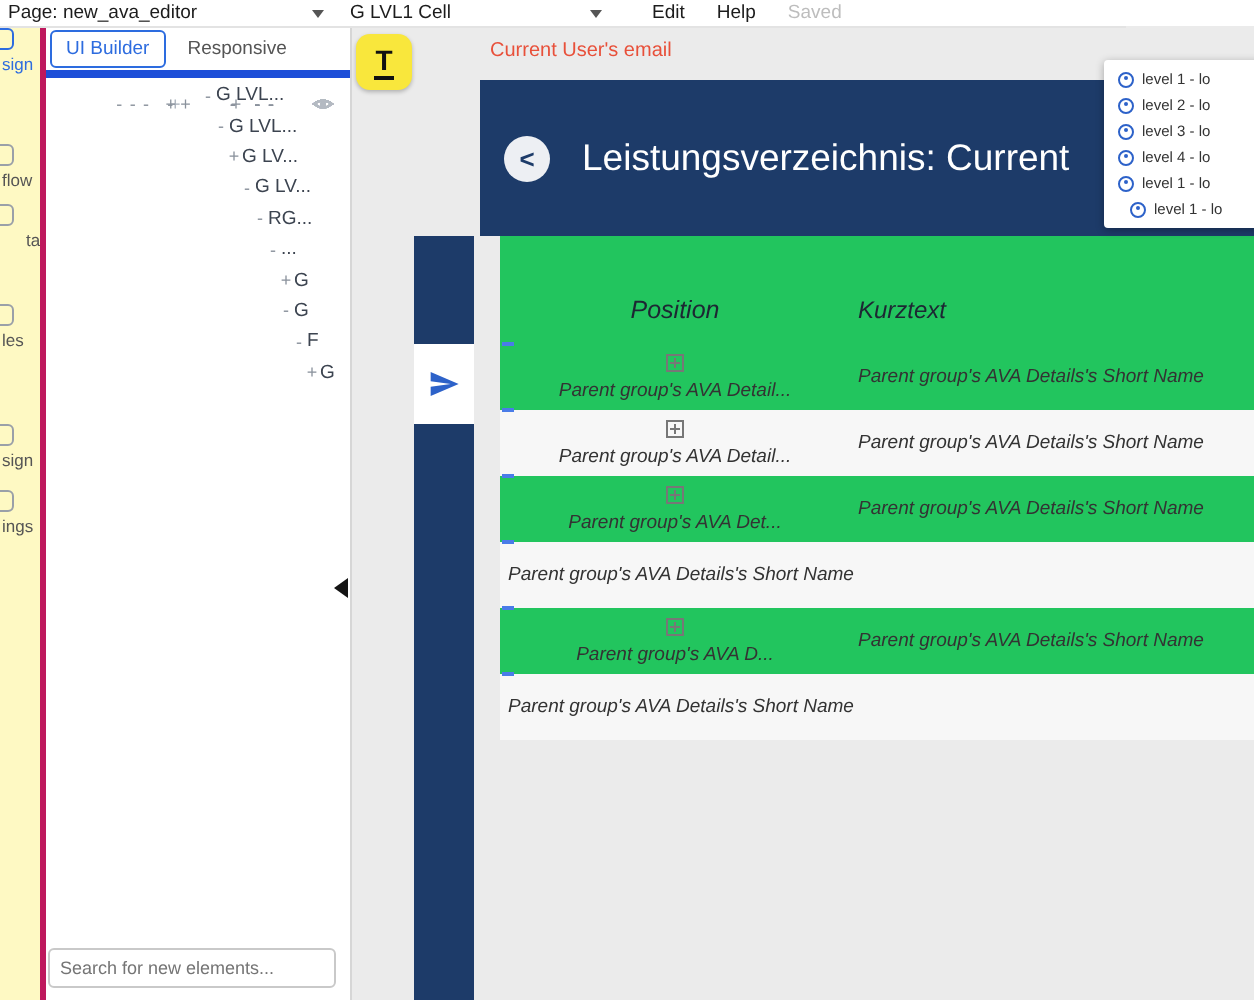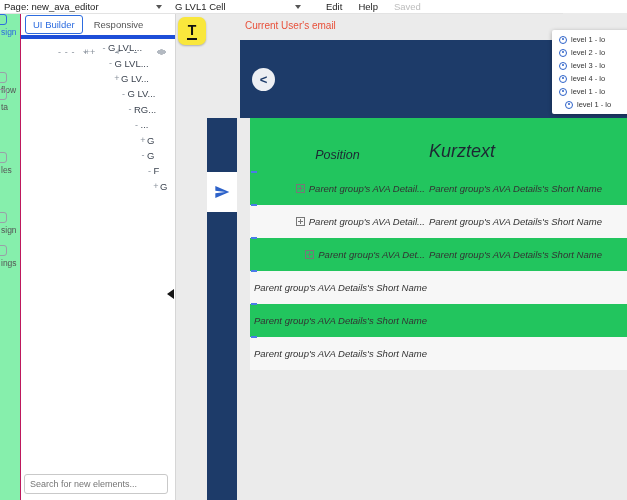--- a/index.html
+++ b/index.html
@@ -15,31 +15,31 @@
   .page-select { display:flex; align-items:center; justify-content:space-between;
                  width:168px; padding:0 6px 0 4px; box-sizing:border-box; cursor:pointer; }
   .el-select { display:flex; align-items:center; justify-content:space-between;
                width:140px; padding:0 7px; box-sizing:border-box; cursor:pointer; }
   .caret-down { width:0; height:0; border-left:3.5px solid transparent;
                 border-right:3.5px solid transparent; border-top:4px solid #555; }
   .topnav { display:flex; gap:16px; margin-left:18px; }
   .topnav .saved { color:#bdbdbd; }
 
   
-  .rail { position:absolute; left:0; top:13px; width:20px; bottom:0; background:#86efac;
-          border-right:1px solid #be185d; overflow:hidden; z-index:6; }
+  .rail { position:absolute; left:0; top:13px; width:20px; bottom:0; background:#fef9c3;
+          border-right:3px solid #be185d; overflow:hidden; z-index:6; }
   .rail-item { position:absolute; left:0; width:20px; font-size:8.5px; color:#555; }
   .rail-ico { position:absolute; left:-6px; top:-13px; width:13px; height:11px;
               border:1.5px solid #9aa0a8; border-radius:3px; box-sizing:border-box; }
   .rail-label { padding-left:1px; }
   .rail-item.active .rail-label { color:var(--accent-blue); }
   .rail-item.active .rail-ico { border-color:var(--accent-blue); }
   .rail div:nth-of-type(1) { top:14px; }
   .rail div:nth-of-type(2) { top:72px; }
-  .rail div:nth-of-type(3) { top:89px; }
+  .rail div:nth-of-type(3) { top:102px;padding-left:12px; }
   .rail div:nth-of-type(4) { top:152px; }
   .rail div:nth-of-type(5) { top:212px; }
   .rail div:nth-of-type(6) { top:245px; }
 
   
   .panel { position:absolute; left:20px; top:13px; width:155px; bottom:0; background:#fff;
            border-right:1px solid #d6d6d6; z-index:5; }
   .tabs { height:26px; display:flex; align-items:center; gap:7px; padding:0 5px;
           border-bottom:4px solid #1d4ed8; box-sizing:border-box; }
   .tab-uib { border:1px solid var(--accent-blue); color:var(--accent-blue); border-radius:3px;
@@ -95,27 +95,27 @@
 
   .strip { position:absolute; left:31px; top:105px; width:30px; bottom:0;
            background:var(--header-blue); }
   .plane-box { position:absolute; left:31px; top:159px; width:30px; height:40px; background:#fff;
                display:flex; align-items:center; justify-content:center; cursor:pointer; }
 
   .content { position:absolute; left:74px; top:105px; width:387px; height:252px;
              background:#22c55e; z-index:2;font-style:italic; }
   .thead { height:54px; display:flex; align-items:flex-end; padding-bottom:10px; box-sizing:border-box; }
   .th-pos { width:175px; text-align:center; font-size:12.5px; color:#1d2733; font-weight:500; }
-  .th-kurz { padding-left:4px; font-size:18px; color:#1d2733; font-weight:500; }
+  .th-kurz { padding-left:4px; font-size:12px; color:#1d2733; font-weight:500; }
   .trow { height:33px; display:flex; align-items:center; position:relative; cursor:pointer; }
   .tbody div.trow:nth-of-type(even) { background:#f7f7f7; }
   .trow::before { content:""; position:absolute; left:1px; top:-1px; width:6px; height:2px;
                   background:var(--marker-blue); }
-  .cell-pos { width:175px; display:flex; align-items:center; justify-content:flex-end;
-              gap:4px; font-size:9.5px; color:#333; white-space:nowrap; }
+  .cell-pos { width:175px; display:flex; align-items:center; justify-content:space-between;
+              gap:4px; font-size:9.5px; color:#333; white-space:nowrap;flex-direction:column; }
   .expand-ico { width:9px; height:9px; border:1px solid #777; box-sizing:border-box;
                 position:relative; flex:none; cursor:pointer; }
   .expand-ico::before { content:""; position:absolute; left:1px; right:1px; top:3px;
                         height:1px; background:#777; }
   .expand-ico::after { content:""; position:absolute; top:1px; bottom:1px; left:3px;
                        width:1px; background:#777; }
   .cell-kurz { padding-left:4px; font-size:9.5px; color:#333; white-space:nowrap; overflow:hidden; }
 </style>
 </head>
 <body>
@@ -448,20 +448,21 @@
     <div class="note">
       <span class="note-t">T</span>
     </div>
 
     <div class="warning">Current User's email</div>
 
     <div class="app-header">
       <div class="back-btn">
         <span>&lt;</span>
       </div>
+      <div class="app-title">Leistungsverzeichnis: Current</div>
     </div>
 
     <div class="dropdown">
 
         <div class="dd-item">
           <span class="dd-ico"></span>
           <span class="dd-label">level 1 - lo</span>
         </div>
 
         <div class="dd-item">
@@ -526,20 +527,24 @@
               <span class="pos-text">Parent group's AVA Det...</span>
             </div>
             <div class="cell-kurz">Parent group's AVA Details's Short Name</div>
           </div>
 
           <div class="trow expand">
             <div class="cell-kurz">Parent group's AVA Details's Short Name</div>
           </div>
 
           <div class="trow expand">
+            <div class="cell-pos">
+              <span class="expand-ico"></span>
+              <span class="pos-text">Parent group's AVA D...</span>
+            </div>
             <div class="cell-kurz">Parent group's AVA Details's Short Name</div>
           </div>
 
           <div class="trow">
             <div class="cell-kurz">Parent group's AVA Details's Short Name</div>
           </div>
         </div>
     </div>
 
   </main>

